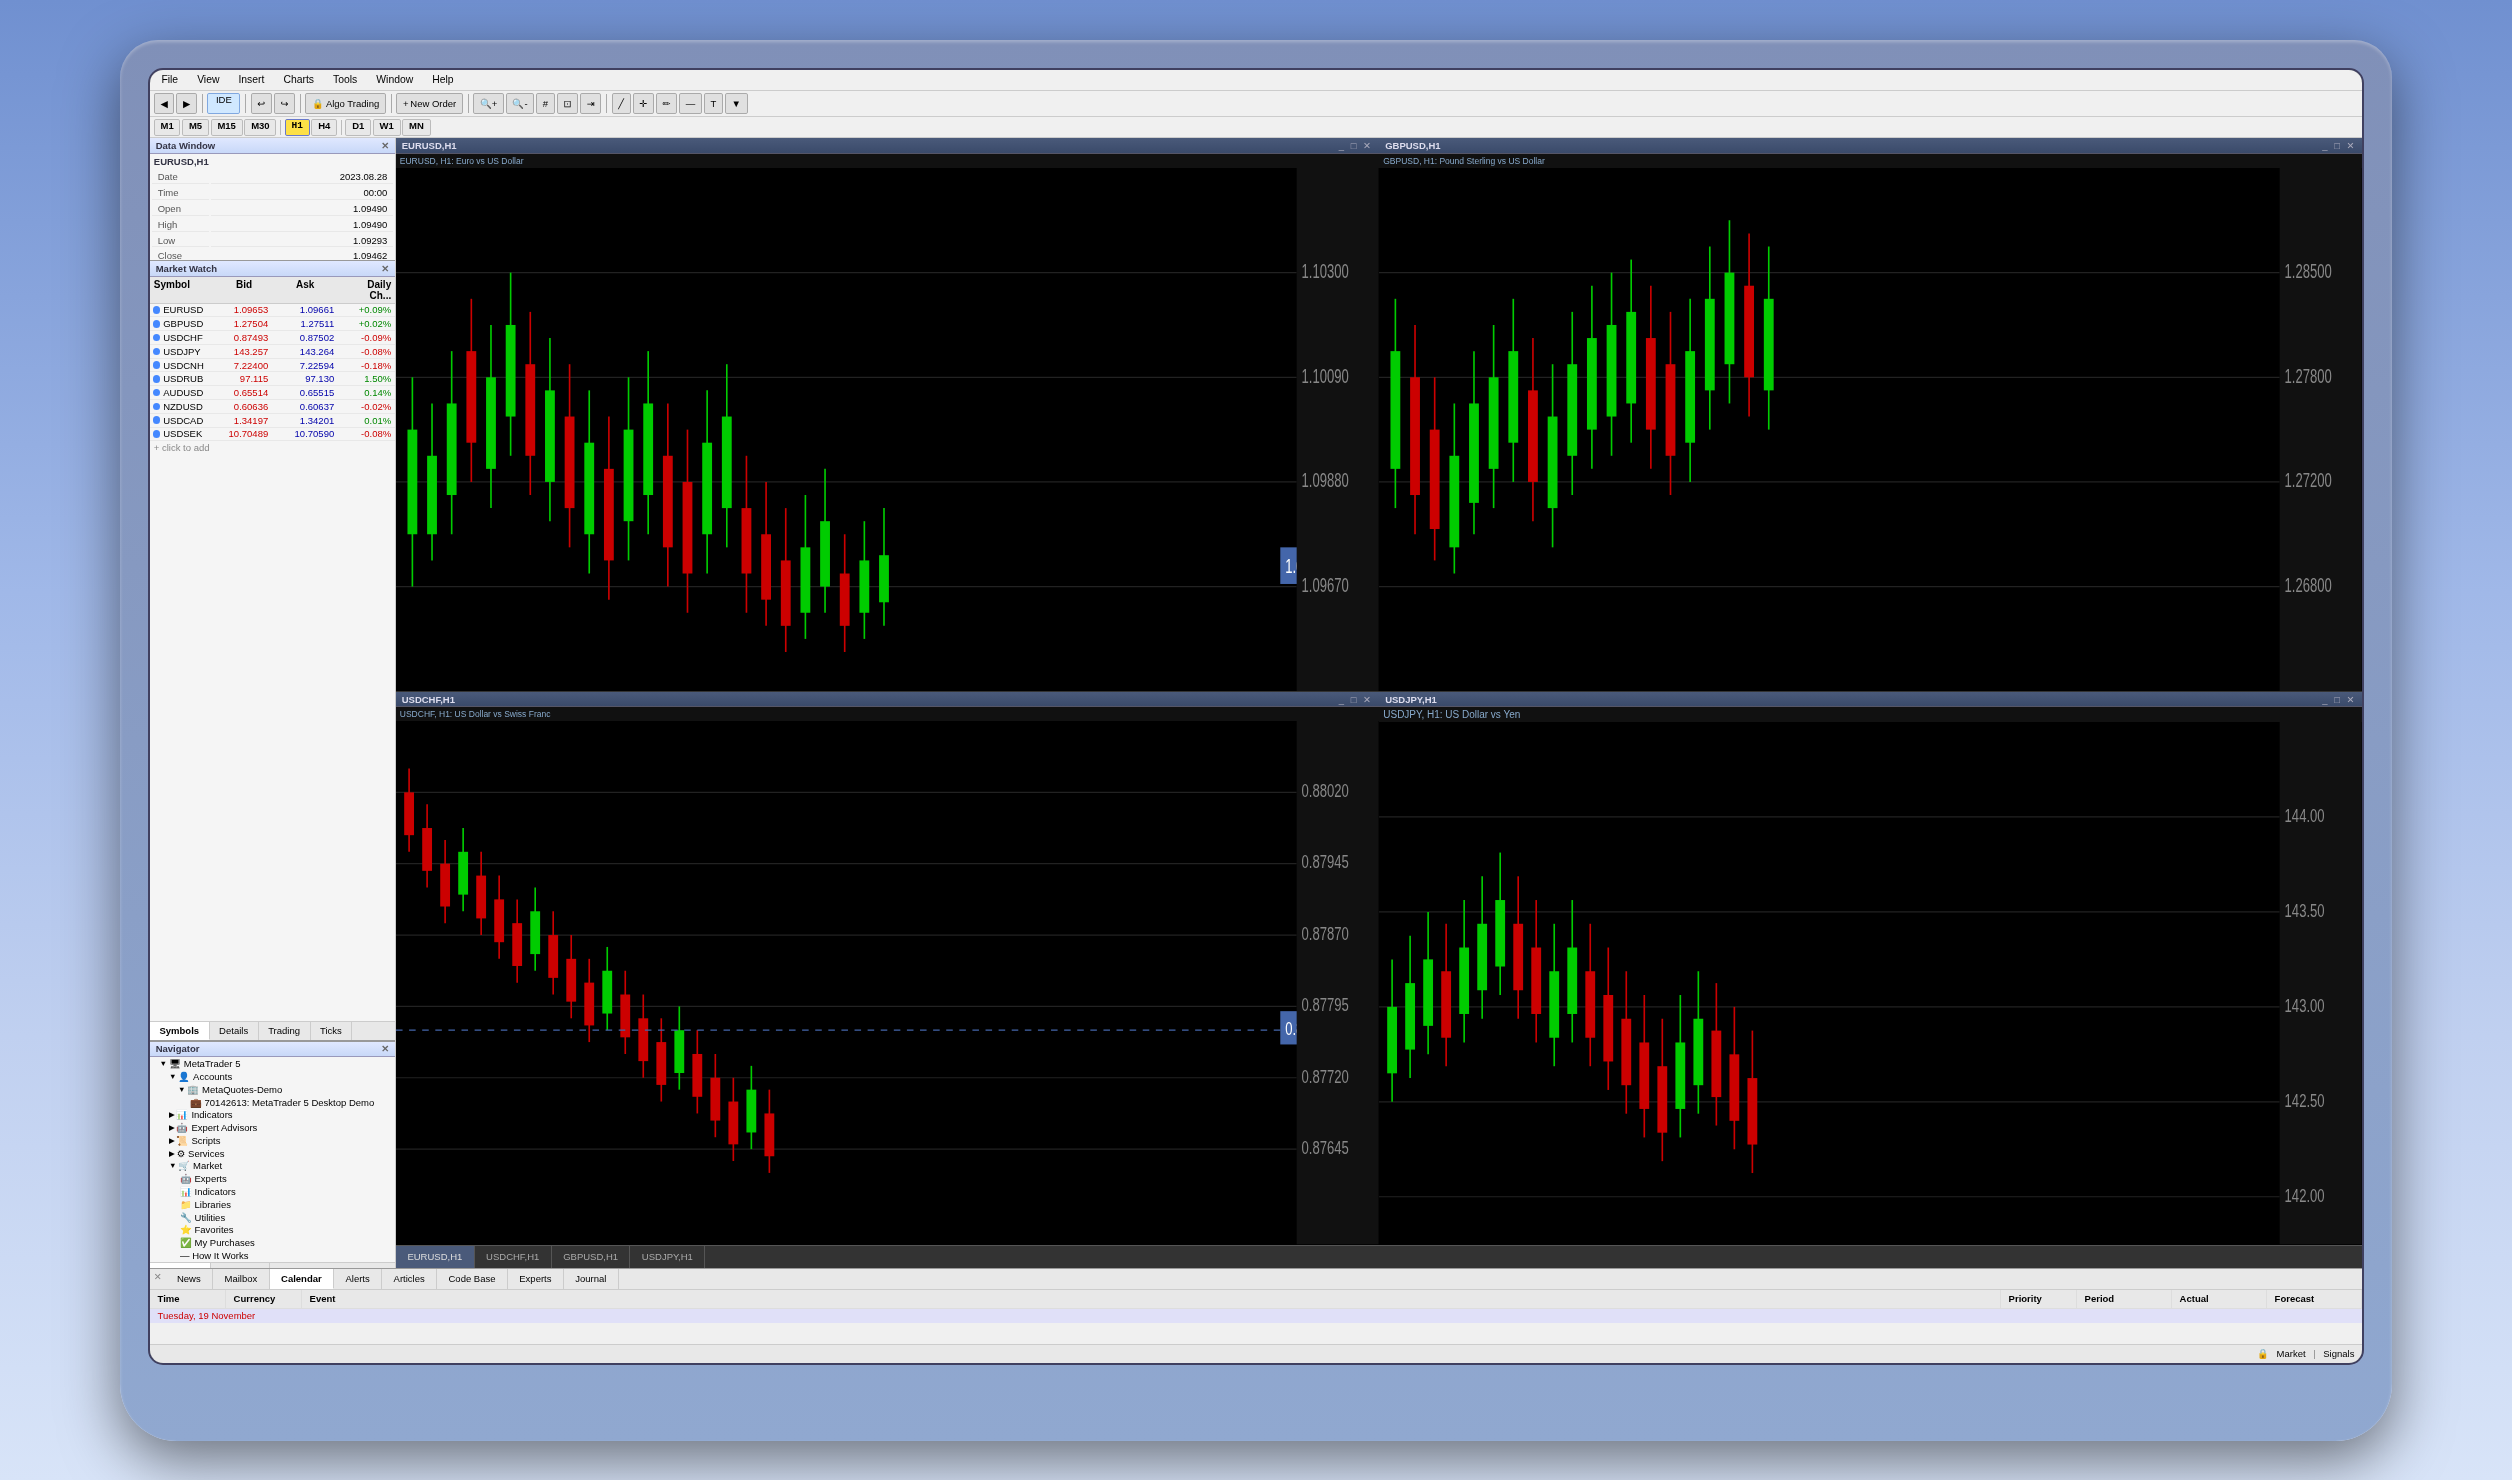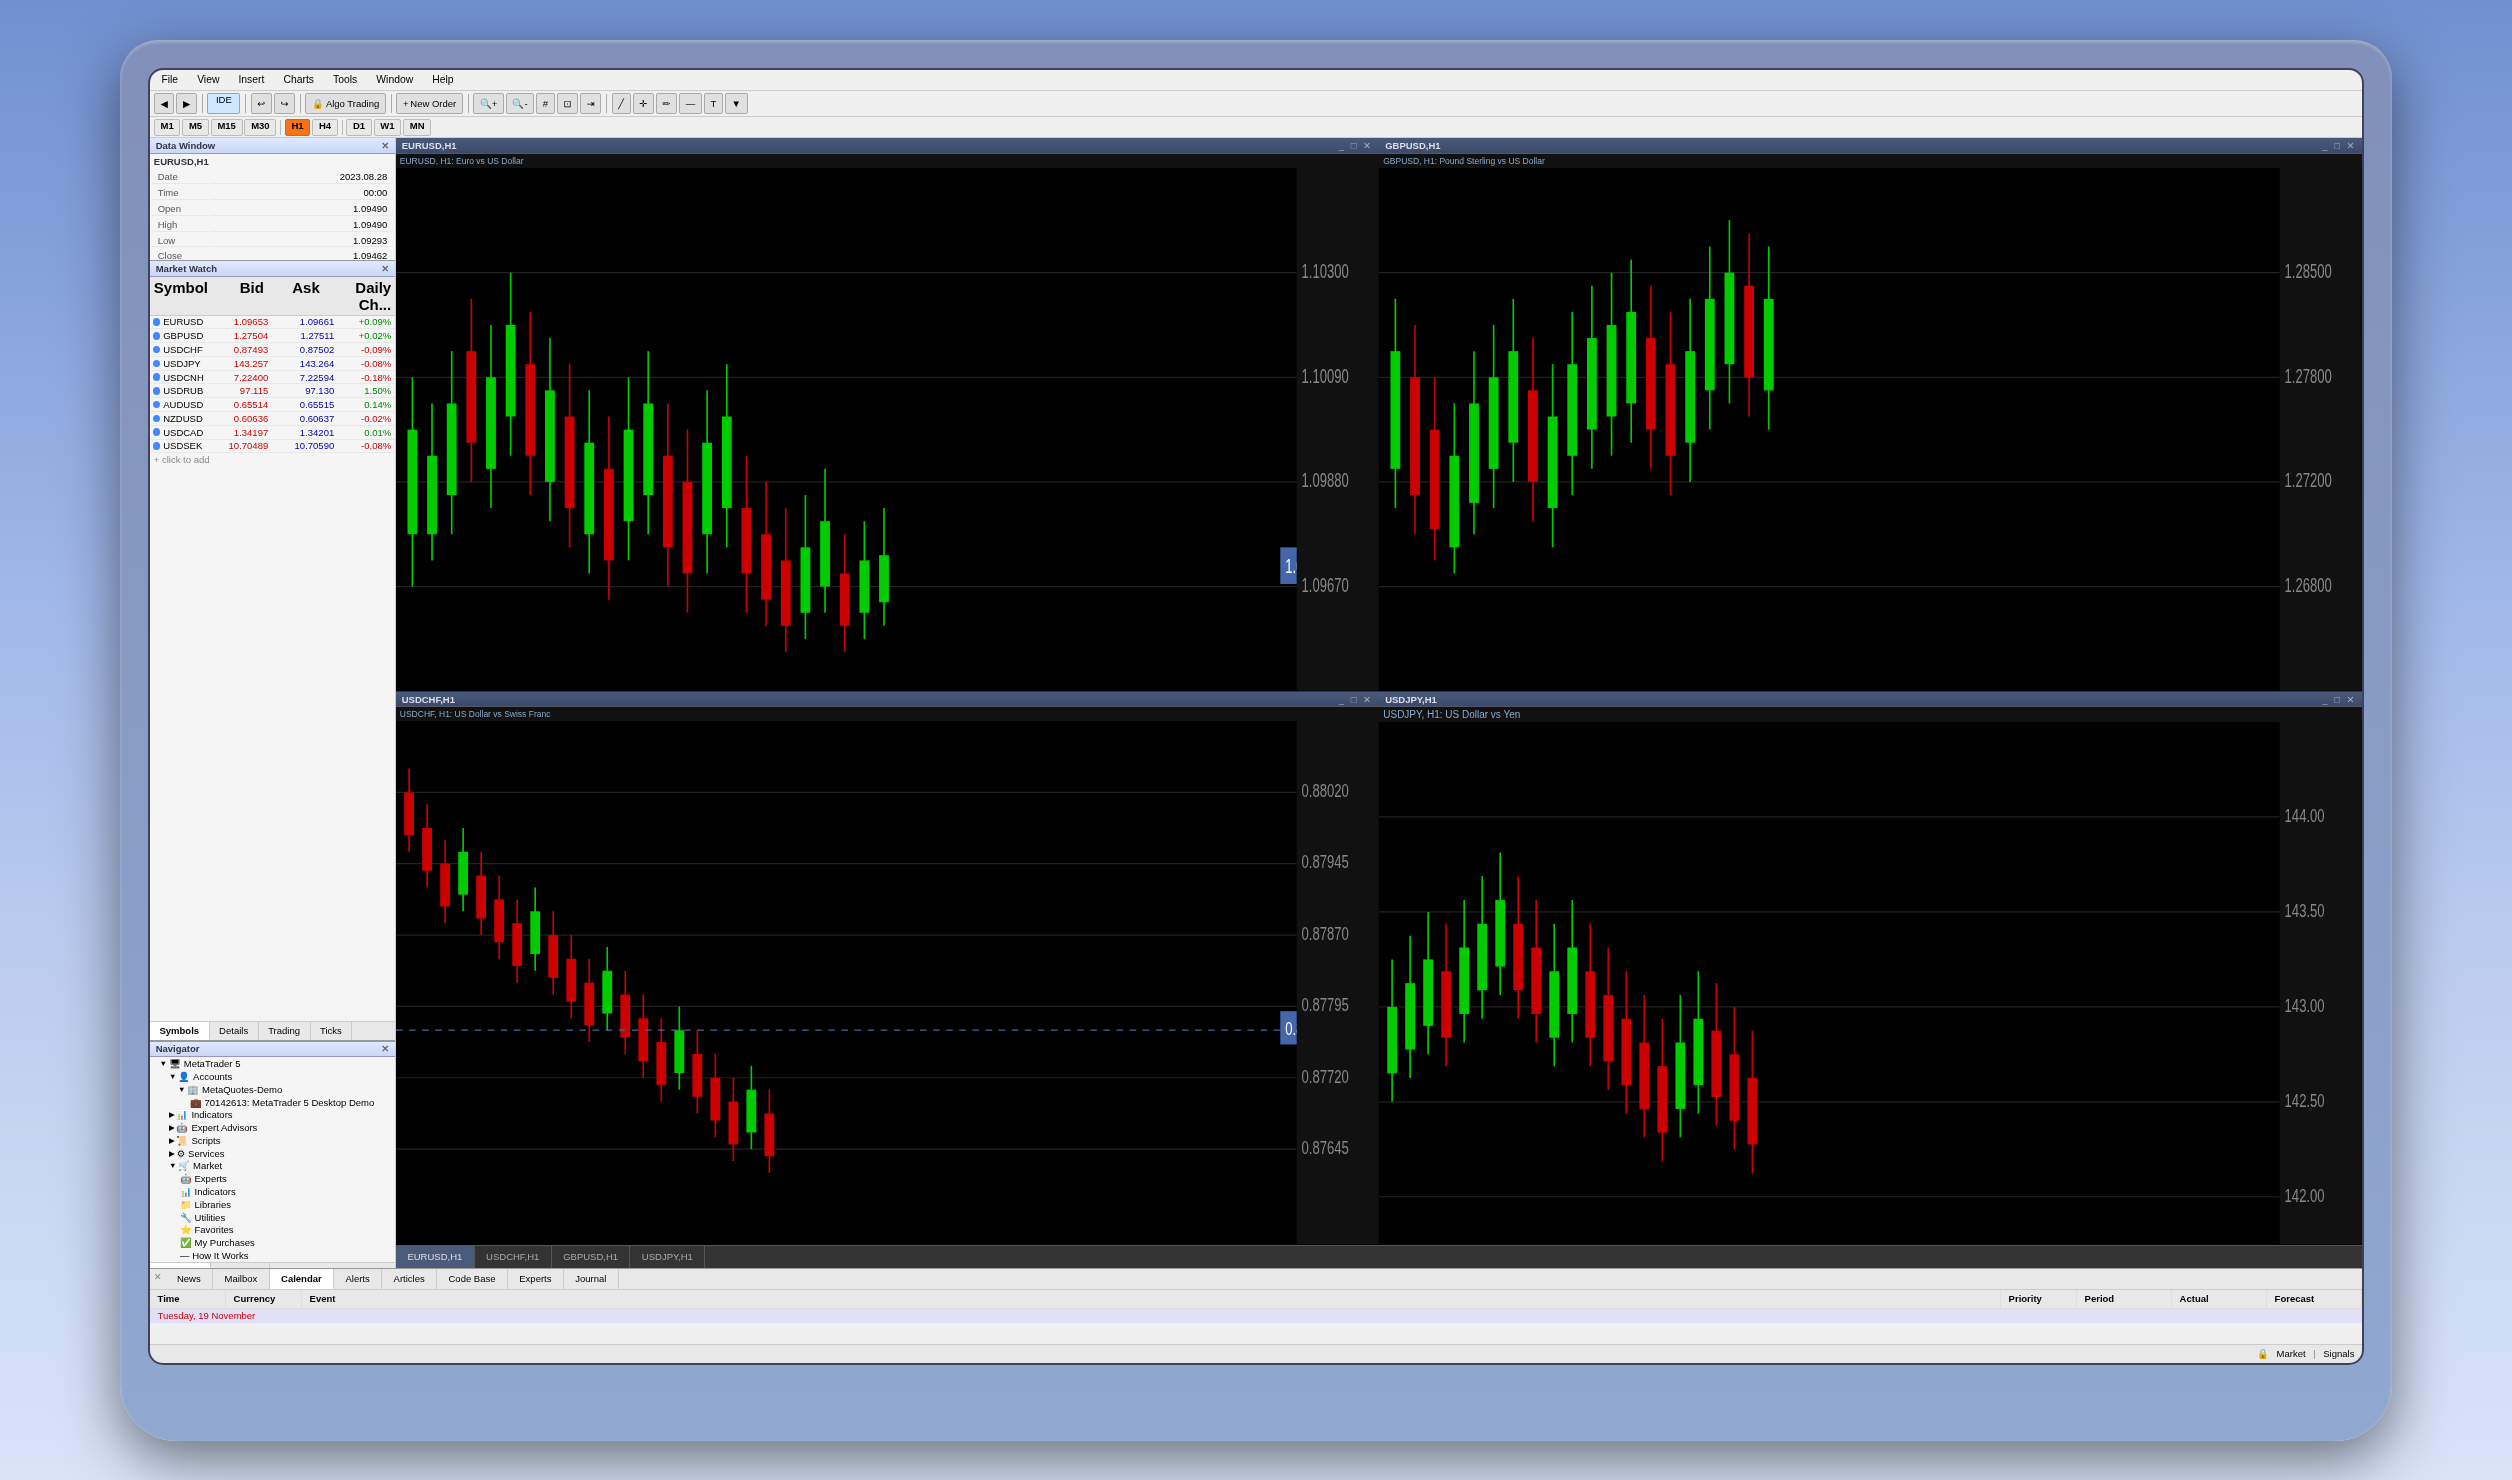--- a/index.html
+++ b/index.html
@@ -165,21 +165,21 @@
       flex: 1;
       display: flex;
       flex-direction: column;
       overflow: hidden;
       border-bottom: 0.9px solid #999;
     }
     .mw-header {
       display: flex;
       background: #e8e8e8;
       border-bottom: 0.9px solid #ccc;
-      font-size: 15px;
+      font-size: 10px;
       font-weight: bold;
     }
     .mw-header span {
       padding: 1.9px 3.8px;
     }
     .mw-sym { flex: 1; }
     .mw-bid { width: 66px; text-align: right; }
     .mw-ask { width: 66px; text-align: right; }
     .mw-chg { width: 57px; text-align: right; margin-left: 23px; }
     .mw-table { flex: 1; overflow-y: auto; }
@@ -430,21 +430,21 @@
         <span class="toolbar-btn">T</span>
         <span class="toolbar-btn">▼</span>
       </div>
 
       <div class="timeframe-bar">
         <span class="tf-btn">M1</span>
         <span class="tf-btn">M5</span>
         <span class="tf-btn">M15</span>
         <span class="tf-btn">M30</span>
         <span class="tf-sep"></span>
-        <span class="tf-btn" style="background:#f97316;border-color:#6878cc;">H1</span>
+        <span class="tf-btn" style="background:#fde047;border-color:#6878cc;font-family:Liberation Mono, monospace;">H1</span>
         <span class="tf-btn">H4</span>
         <span class="tf-sep"></span>
         <span class="tf-btn">D1</span>
         <span class="tf-btn">W1</span>
         <span class="tf-btn">MN</span>
       </div>
 
       <div class="main-content">
 
         <div class="left-panel">

